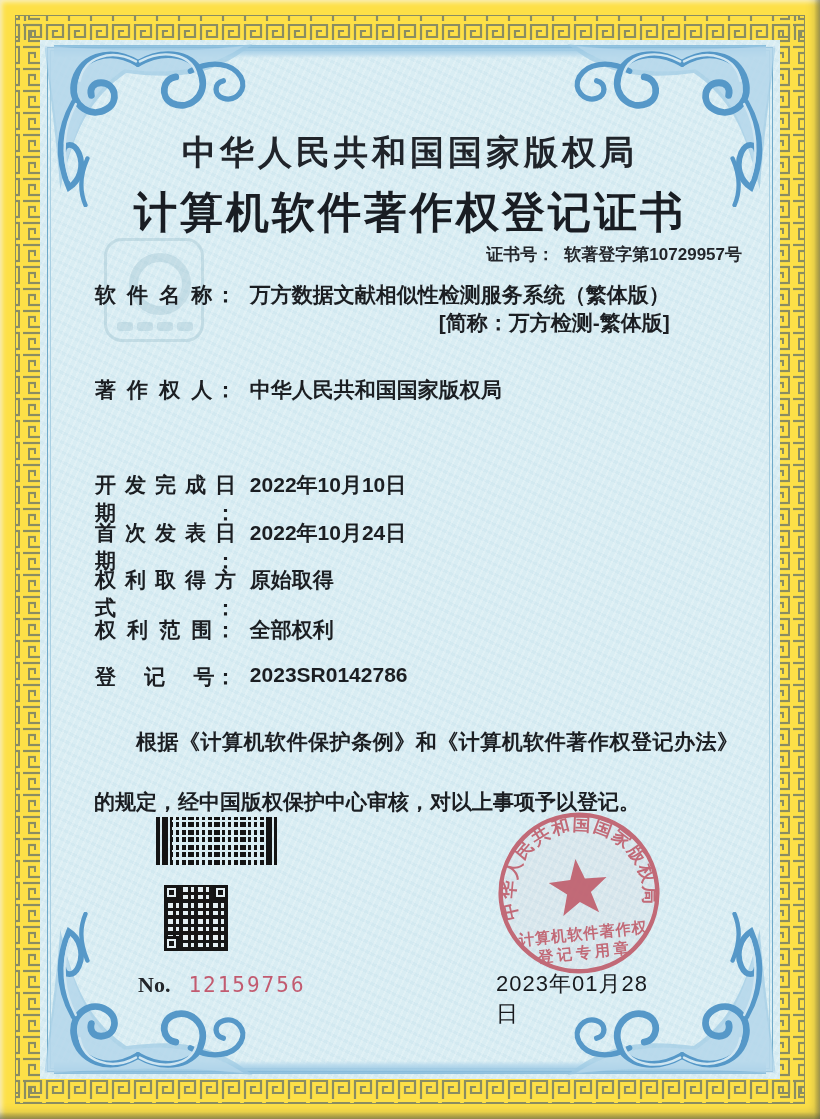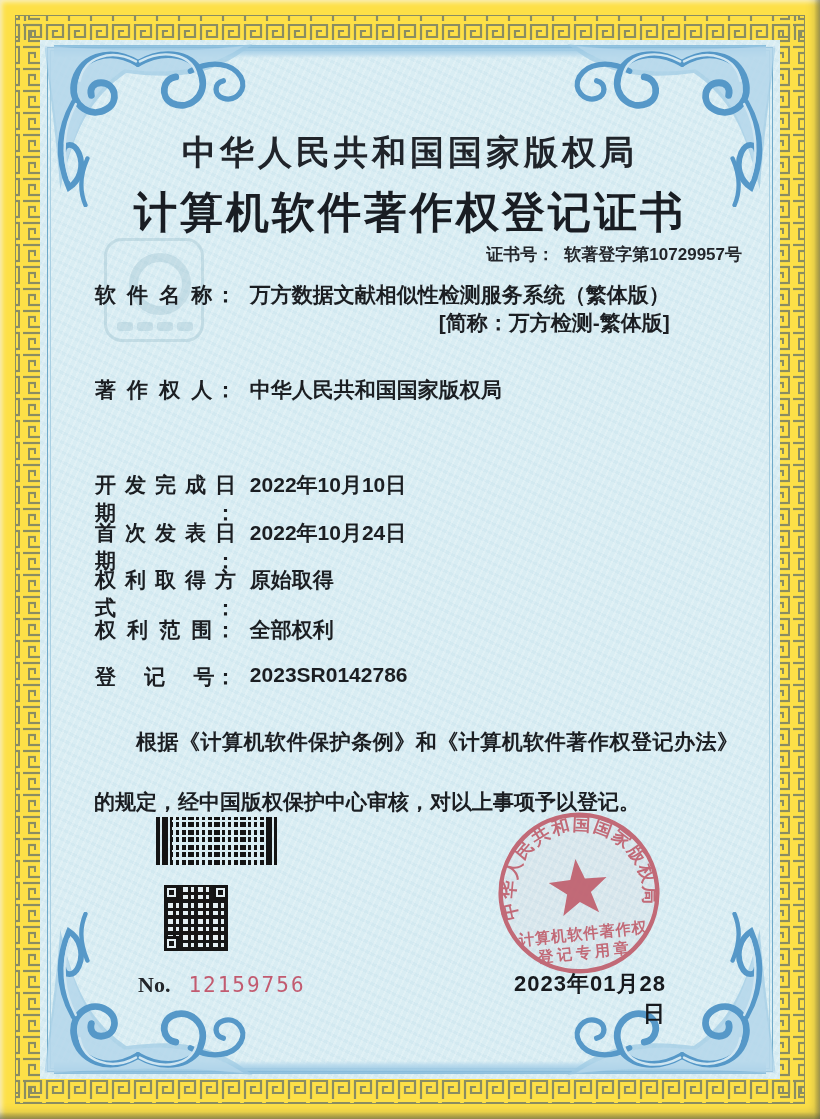--- a/index.html
+++ b/index.html
@@ -99,22 +99,22 @@
   
   .no-line{
     position:absolute;left:138px;top:972px;font-size:22px;color:#22252a;
     font-family:"Liberation Serif","DejaVu Serif",serif;font-weight:600;
   }
   .no-line .no-num{
     color:#c25b70;font-family:"DejaVu Sans Mono","Liberation Mono",monospace;
     font-weight:500;letter-spacing:2px;margin-left:18px;font-size:21px;
   }
   .issue-date{
-    position:absolute;left:496px;top:969px;width:170px;text-align:right;
-    font-size:22px;font-weight:700;color:#17191d;letter-spacing:1px;
+    position:absolute;left:496px;top:969px;width:170px;text-align:left;
+    font-size:22px;font-weight:400;color:#17191d;letter-spacing:1px;
   }
   
   .seal{
     position:absolute;left:489px;top:803px;width:180px;height:180px;
     transform:rotate(-6deg);opacity:.92;
   }
   .scan-edge-r{position:absolute;right:0;top:0;bottom:0;width:6px;
     background:linear-gradient(to left,rgba(30,40,45,.30),rgba(30,40,45,0));}
   .scan-edge-b{position:absolute;left:0;right:0;bottom:0;height:7px;
     background:linear-gradient(to top,rgba(30,40,45,.35),rgba(30,40,45,0));}

